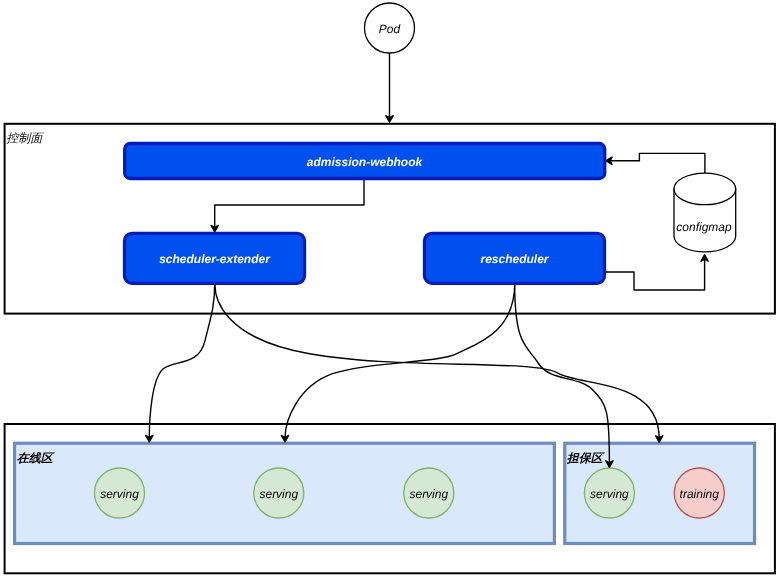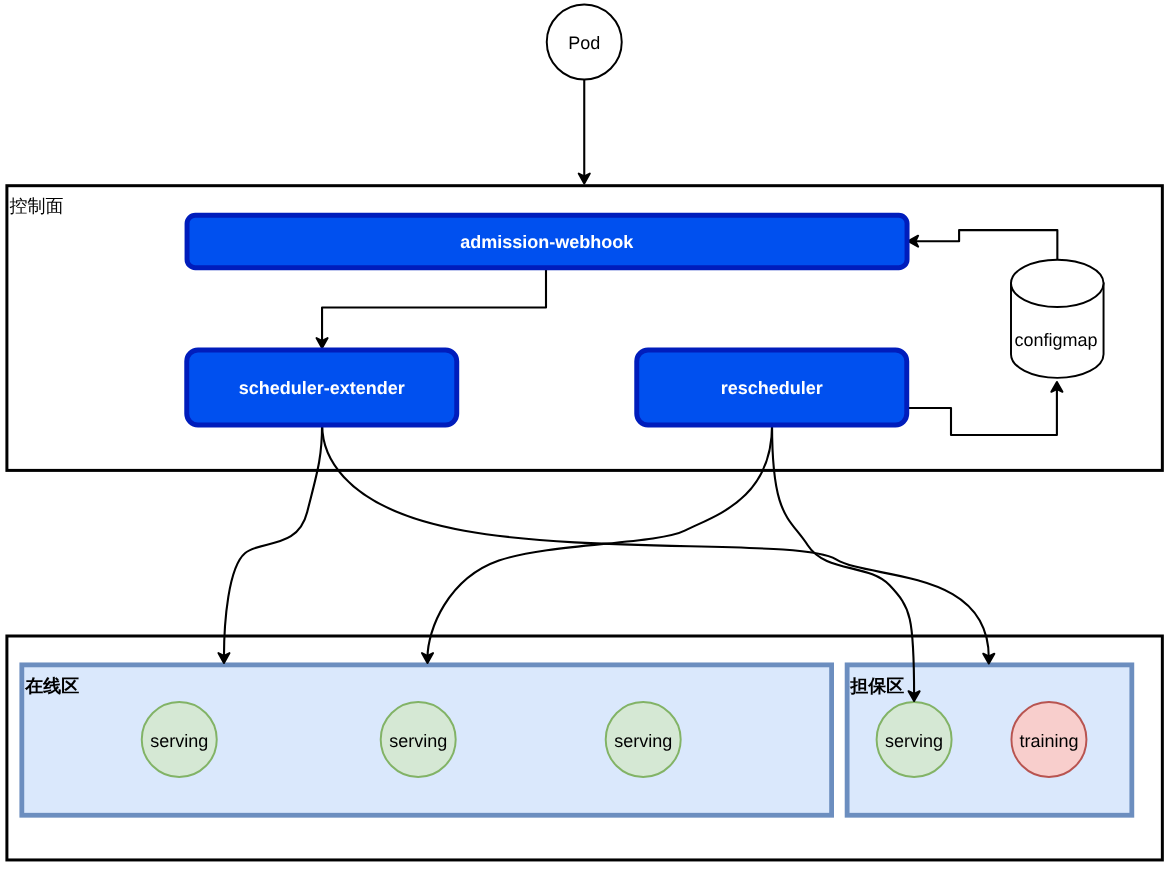--- a/index.html
+++ b/index.html
@@ -1,20 +1,20 @@
 <!DOCTYPE html>
 <html><head>
 <meta charset="utf-8">
 <title>架构图</title>
 <style>
   html,body{margin:0;padding:0;background:#ffffff;}
   body{width:782px;height:582px;overflow:hidden;
        font-family:"Liberation Sans","DejaVu Sans",sans-serif;
        -webkit-font-smoothing:antialiased;text-rendering:geometricPrecision;}
-  #canvas{position:relative;width:773px;height:582px;}
+  #canvas{position:relative;width:773px;height:582px;font-style:italic;}
   svg.layer{position:absolute;left:0;top:0;width:782px;height:582px;overflow:visible;}
 </style>
 </head>
 <body>
 
 <div id="canvas">
   <svg class="layer" viewBox="0 0 782 582">
 
     <rect x="4.6" y="123.8" width="770.3" height="189.8" fill="#ffffff" stroke="#000000" stroke-width="2"></rect>
     <rect x="4.6" y="424.0" width="770.3" height="149.3" fill="#ffffff" stroke="#000000" stroke-width="2"></rect>

